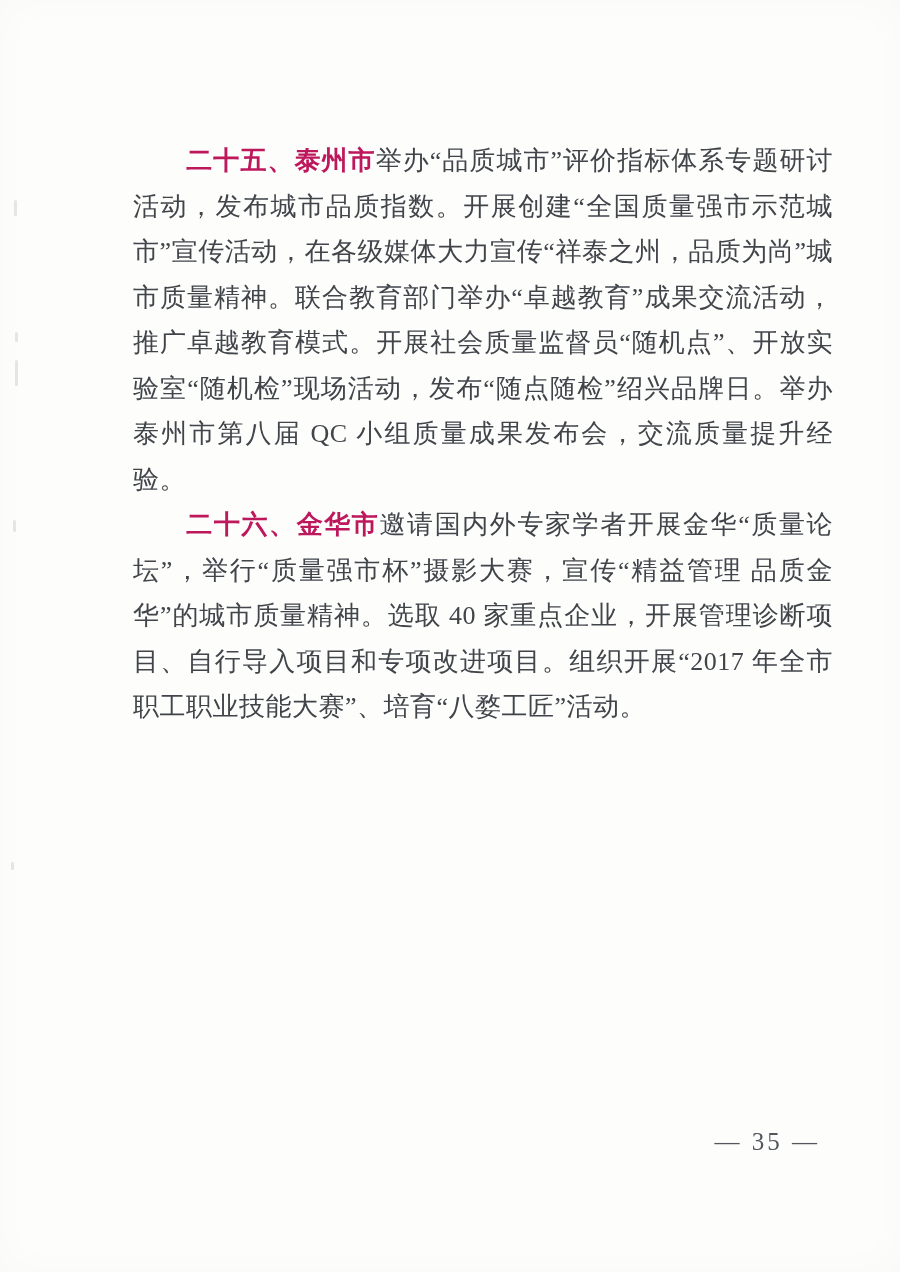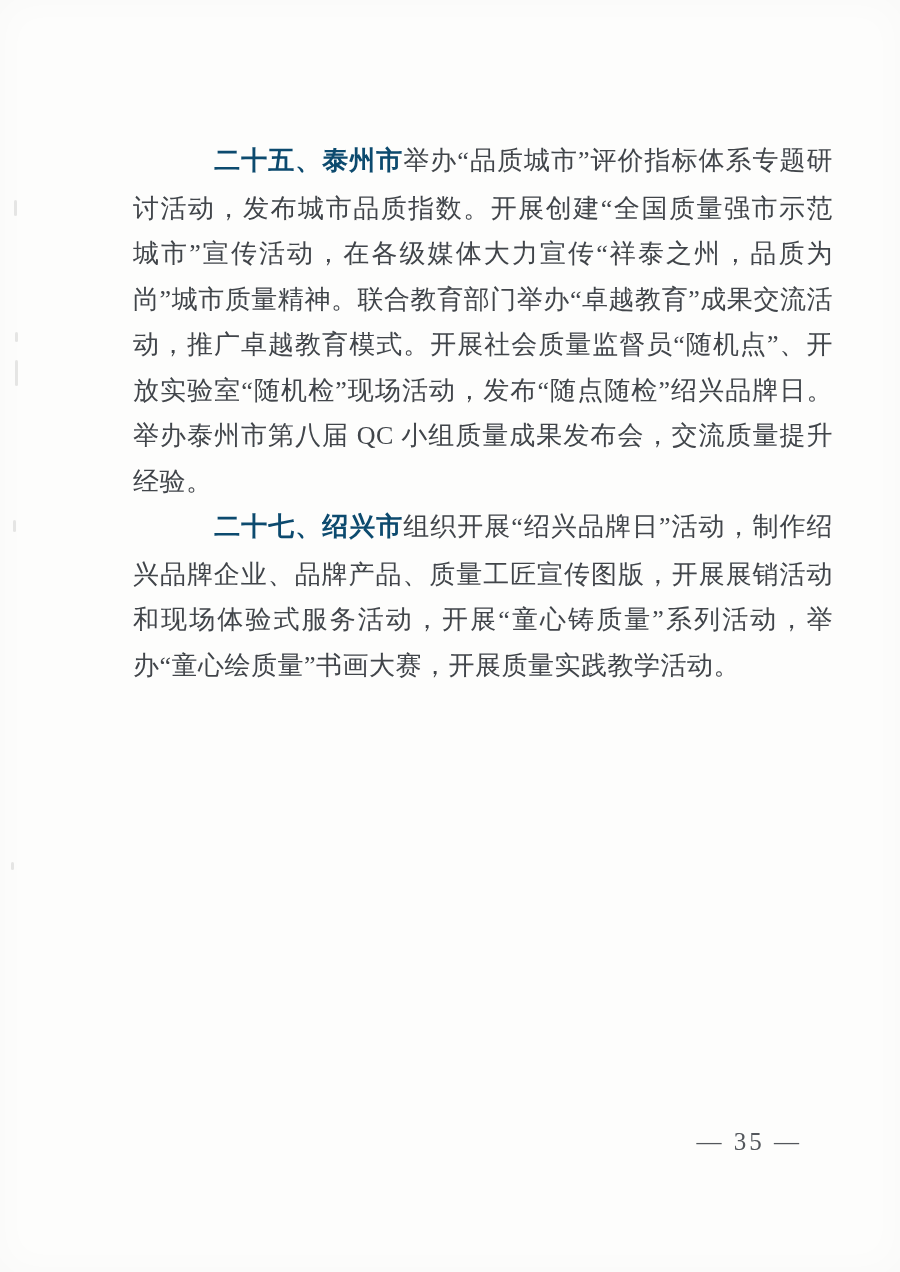--- a/index.html
+++ b/index.html
@@ -29,29 +29,28 @@
     letter-spacing: 0.5px;
   }
   .para {
     margin: 0;
     padding: 0;
   }
   .para.indent {
     text-indent: 2.05em;
   }
   .lead {
-    font-family: Liberation Mono, monospace;
+    font-family: Liberation Serif, serif;
     font-weight: 700;
-    color: #0c4a6e;
-    margin-left: 28px;
+    color: #be185d;
   }
   .footer {
     position: absolute;
     top: 1128px;
-    right: 98px;
+    right: 80px;
     font-size: 25px;
     letter-spacing: 3px;
     color: #53575c;
   }
   
   .artifact {
     position: absolute;
     background: #c9c9c7;
     opacity: 0.45;
     border-radius: 2px;
@@ -71,21 +70,21 @@
   <div class="artifact a2"></div>
   <div class="artifact a3"></div>
   <div class="artifact a4"></div>
   <div class="artifact a5"></div>
 
   <div class="text-block">
 
 
     <p class="para indent"><span class="lead">二十五、泰州市</span><span>举办“品质城市”评价指标体系专题研讨活动，发布城市品质指数。开展创建“全国质量强市示范城市”宣传活动，在各级媒体大力宣传“祥泰之州，品质为尚”城市质量精神。联合教育部门举办“卓越教育”成果交流活动，推广卓越教育模式。开展社会质量监督员“随机点”、开放实验室“随机检”现场活动，发布“随点随检”绍兴品牌日。举办泰州市第八届 QC 小组质量成果发布会，交流质量提升经验。</span></p>
 
+    <p class="para indent"><span class="lead">二十六、金华市</span><span>邀请国内外专家学者开展金华“质量论坛”，举行“质量强市杯”摄影大赛，宣传“精益管理 品质金华”的城市质量精神。选取 40 家重点企业，开展管理诊断项目、自行导入项目和专项改进项目。组织开展“2017 年全市职工职业技能大赛”、培育“八婺工匠”活动。</span></p>
 
-    <p class="para indent"><span class="lead">二十七、绍兴市</span><span>组织开展“绍兴品牌日”活动，制作绍兴品牌企业、品牌产品、质量工匠宣传图版，开展展销活动和现场体验式服务活动，开展“童心铸质量”系列活动，举办“童心绘质量”书画大赛，开展质量实践教学活动。</span></p>
 
 
   </div>
 
   <div class="footer">— 35 —</div>
 
 </div>
 
 </body></html>

